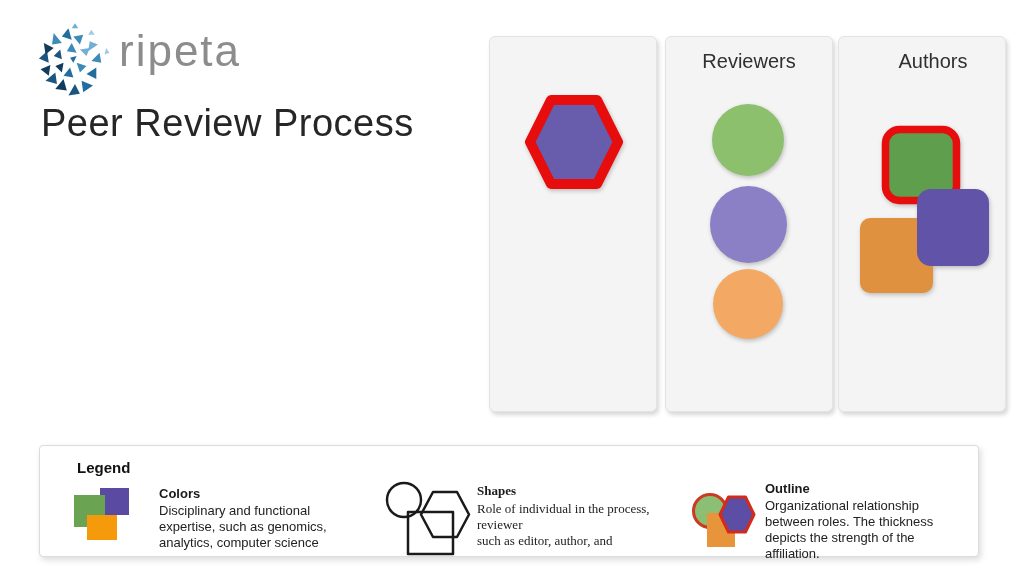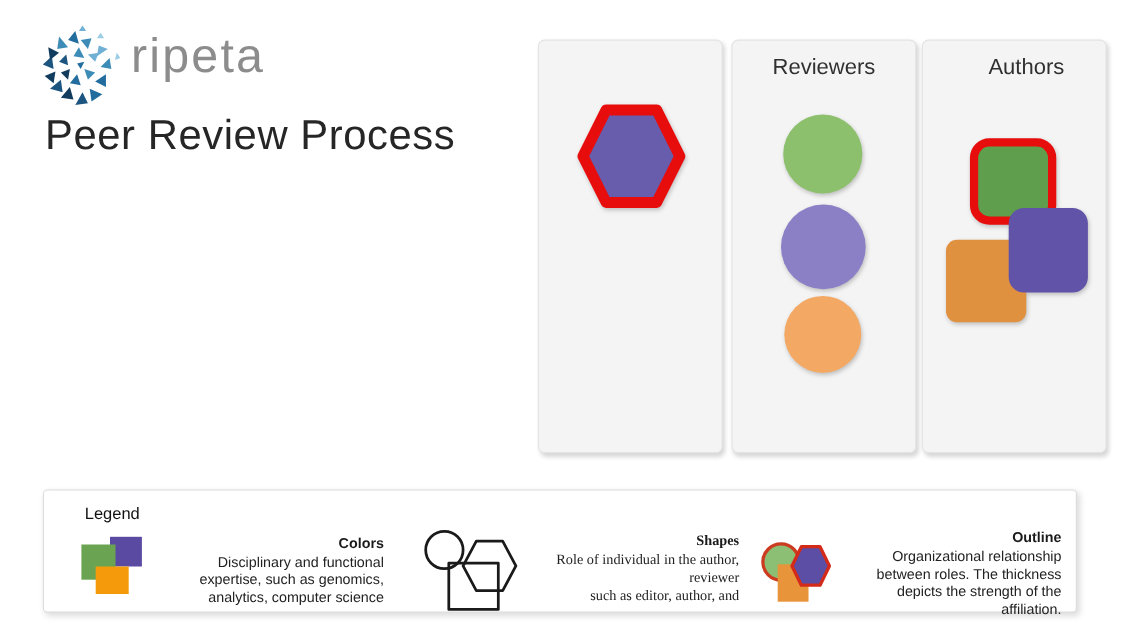--- a/index.html
+++ b/index.html
@@ -26,24 +26,24 @@
   .panel-reviewers{left:654px;}
   .panel-authors{left:827px;padding-left:22px;}
   .panel-title{text-align:center;padding-top:13px;font-size:20px;color:#303030;}
   .panel-art{position:absolute;left:0;top:0;width:168px;height:376px;filter:drop-shadow(1px 2px 2px rgba(0,0,0,.22));}
 
   .stroke-red{stroke:var(--red);}
 
   
   .legend-box{position:absolute;left:28px;top:445px;width:940px;height:112px;background:#fff;
               border:1px solid #dcdcdc;border-radius:4px;box-shadow:2px 3px 6px rgba(0,0,0,.14);}
-  .legend-title{position:absolute;left:37px;top:13px;font-size:15px;font-weight:400;color:#111;}
+  .legend-title{position:absolute;left:37px;top:13px;font-size:15px;font-weight:700;color:#111;}
   .legend-item-title{font-size:13px;font-weight:700;color:#1a1a1a;margin-bottom:2px;}
   .legend-line{font-size:13px;line-height:16px;color:#222;}
-  .legend-text{position:absolute;text-align:right;}
+  .legend-text{position:absolute;}
   .lt-colors{left:119px;top:40px;width:190px;}
   .lt-shapes{left:437px;top:37px;width:195px;font-family:Liberation Serif, serif;}
   .lt-outline{left:725px;top:35px;width:200px;}
   .li-colors{position:absolute;left:30px;top:38px;width:66px;height:60px;}
   .li-shapes{position:absolute;left:344px;top:33px;width:88px;height:78px;}
   .li-outline{position:absolute;left:650px;top:34px;width:70px;height:70px;}
 </style>
 </head>
 <body>
 
@@ -121,21 +121,21 @@
 
     <svg class="li-shapes" viewBox="0 0 88 78" aria-hidden="true">
       <g fill="none" stroke="#1a1a1a" stroke-width="2.5" stroke-linejoin="round">
         <circle cx="20" cy="21" r="17"></circle>
         <rect x="24" y="33" width="45" height="42"></rect>
         <polygon points="37,35.5 49,13 73,13 85,35.5 73,58 49,58"></polygon>
       </g>
     </svg>
     <div class="legend-text lt-shapes">
       <div class="legend-item-title">Shapes</div>
-      <div class="legend-line">Role of individual in the author,</div>
+      <div class="legend-line">Role of individual in the process,</div>
       <div class="legend-line">reviewer</div>
       <div class="legend-line">such as editor, author, and</div>
     </div>
 
     <svg class="li-outline" viewBox="0 0 70 70" aria-hidden="true">
       <circle cx="20" cy="31" r="16.5" stroke-width="3" stroke="#cc3a20" fill="#8cbf74"></circle>
       <rect x="17" y="33" width="28" height="34" fill="#e8943a"></rect>
       <polygon points="30,34.5 38.5,17 55.5,17 64,34.5 55.5,52 38.5,52" stroke-width="3" stroke="#d42a1a" stroke-linejoin="round" fill="#5c4ea4"></polygon>
     </svg>
     <div class="legend-text lt-outline">

